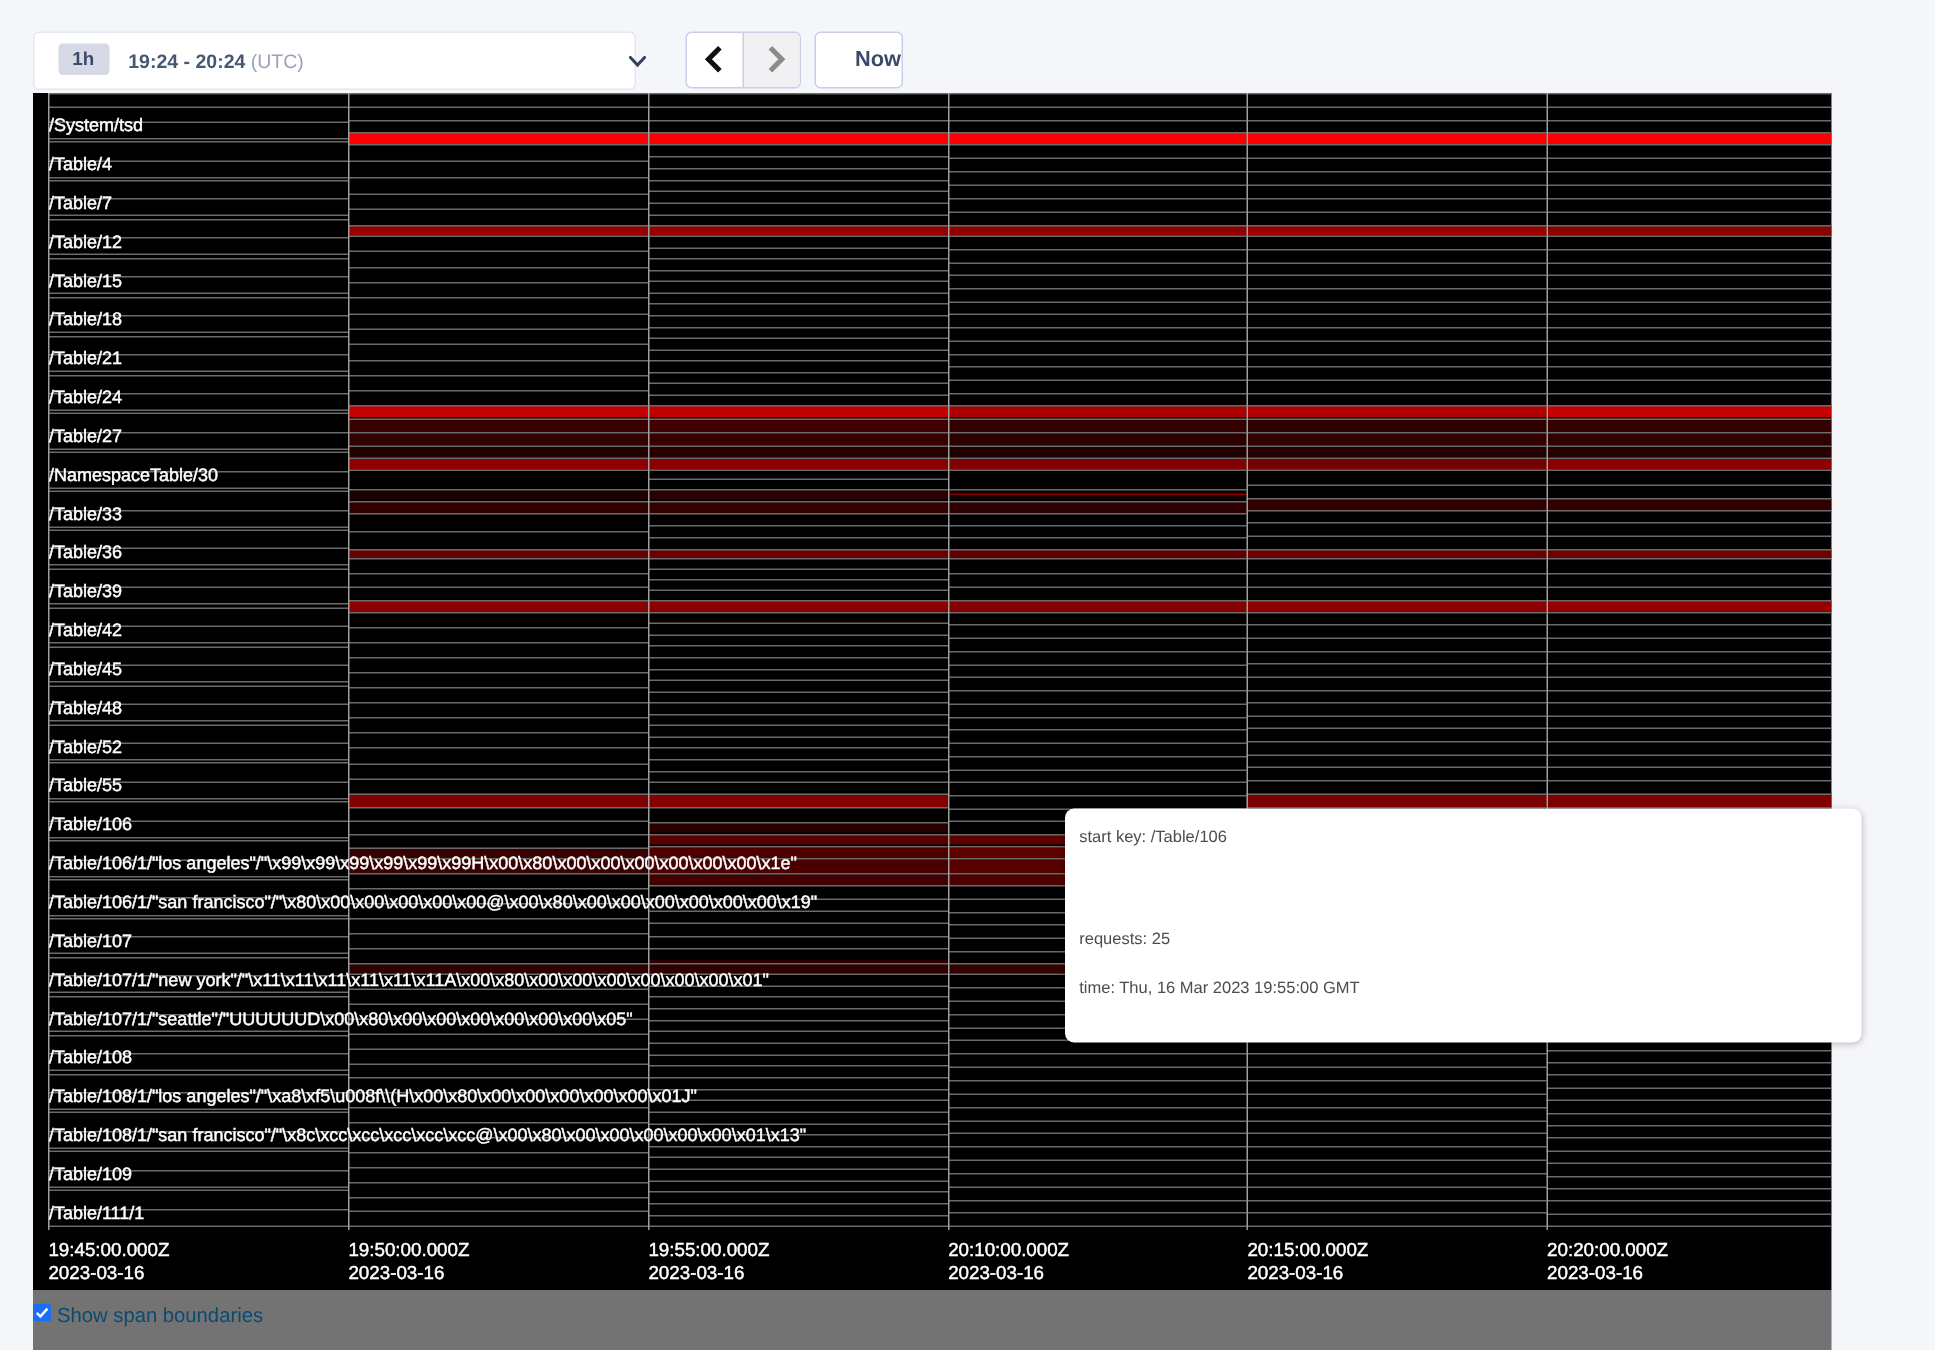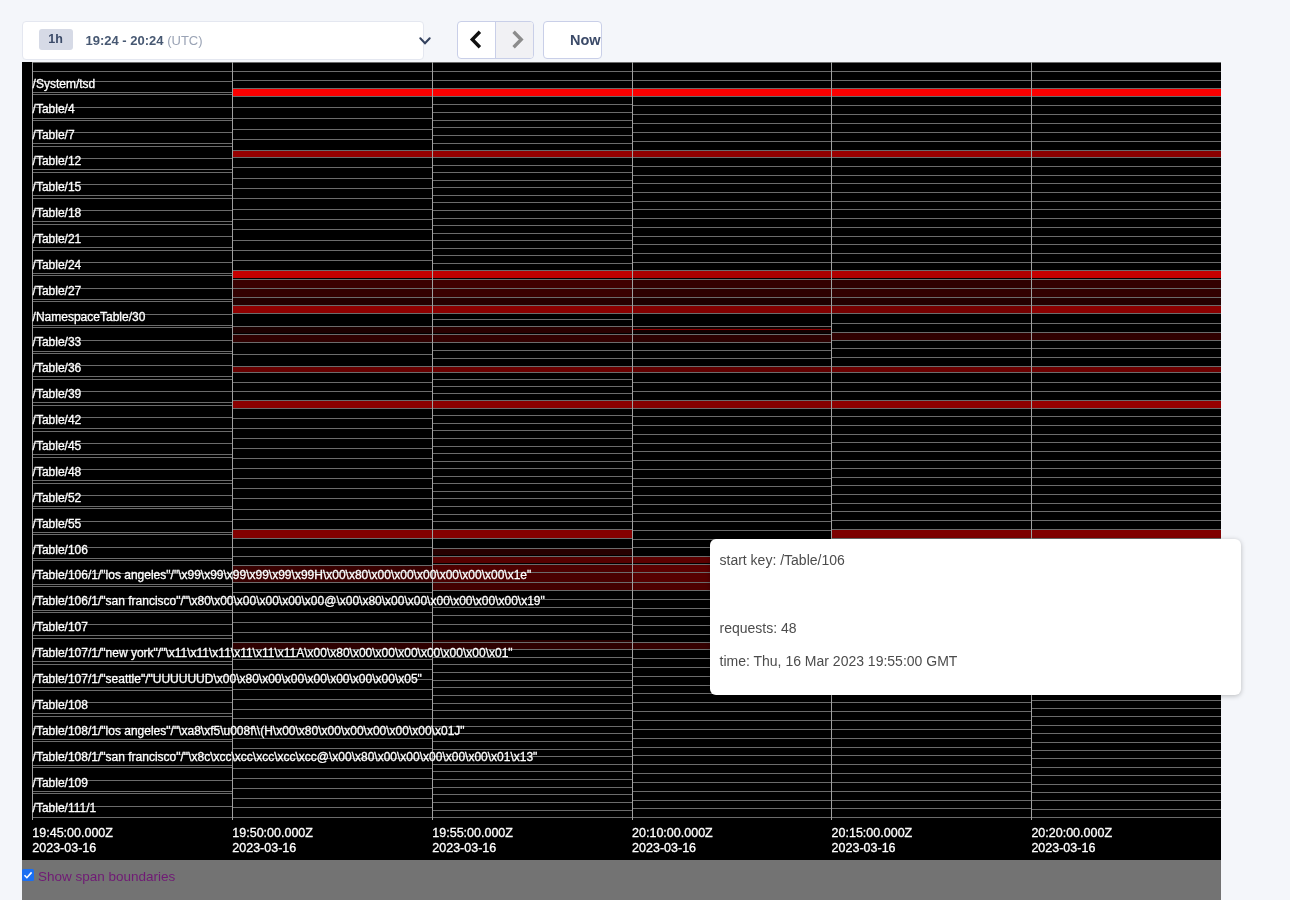--- a/index.html
+++ b/index.html
@@ -4,23 +4,23 @@
 html,body { width:1290px; height:900px; background:#f4f6fa; font-family:"Liberation Sans",sans-serif; }
 .abs { position:absolute; }
 #dd { left:21.5px; top:21px; width:402px; height:39px; background:#fff; border:1px solid #e4e7f0; border-radius:4px; }
 #badge { left:16px; top:7px; width:34px; height:21px; background:#d6dae6; border-radius:3px; color:#3b4a68; font-weight:bold; font-size:12.5px; text-align:center; line-height:21px; }
 #ddtitle { left:63px; top:10.5px; font-size:13px; color:#475872; font-weight:bold; white-space:nowrap; }
 #ddtitle span { color:#9aa3b5; font-weight:normal;text-align:right; }
 #grp { left:456.6px; top:20.5px; width:77.7px; height:38.5px; border:1px solid #c9cfe8; border-radius:4px; background:#fff; overflow:hidden; }
 #grpR { position:absolute; left:37.5px; top:0; width:39.2px; height:36.5px; background:#f1f1f4; border-left:1px solid #c9cfe8; }
 #nowb { left:543.4px; top:20.5px; width:58.2px; height:38.5px; border:1px solid #c9cfe8; border-radius:4px; background:#fff; color:#3b4a68; font-weight:bold; font-size:14.5px; text-align:right; line-height:36px; }
 #canvas { left:21.5px; top:61.5px; width:1199px; height:858px; background:#737373; filter:brightness(1); }
-#tip { left:709.5px; top:539px; width:531px; height:156px; background:#fff; border-radius:6px; box-shadow:0 1px 5px rgba(0,0,0,0.25); color:#4c4c4c; font-size:14px; }
+#tip { left:709.5px; top:539px; width:531px; height:156px; background:#fff; border-radius:6px; box-shadow:0 1px 5px rgba(0,0,0,0.25); color:#4c4c4c; font-size:11px; }
 #tip div { position:absolute; left:10px; white-space:nowrap; }
-#cbl { left:38px; top:868.5px; font-size:13.5px; color:#701a75; }
+#cbl { left:38px; top:868.5px; font-size:13.5px; color:#0c4a6e; }
 </style></head>
 <body style="position:relative">
 <div class="abs" id="dd">
   <div class="abs" id="badge">1h</div>
   <div class="abs" id="ddtitle">19:24 - 20:24 <span>(UTC)</span></div>
   <svg class="abs" style="left:395px;top:13px" width="14" height="12" viewBox="0 0 14 12">
       <path d="M2.3 3.3 L7 8.3 L11.7 3.3" stroke="#33415e" stroke-width="2" fill="none" stroke-linecap="round"></path>
     </svg>
 </div>
 <div class="abs" id="grp">
@@ -689,19 +689,19 @@
 <text x="610.1" y="775.4" font-size="12.5" fill="#fff" stroke="#fff" stroke-width="0.3">20:10:00.000Z</text>
 <text x="610.1" y="790.4" font-size="12.5" fill="#fff" stroke="#fff" stroke-width="0.3">2023-03-16</text>
 <text x="809.6" y="775.4" font-size="12.5" fill="#fff" stroke="#fff" stroke-width="0.3">20:15:00.000Z</text>
 <text x="809.6" y="790.4" font-size="12.5" fill="#fff" stroke="#fff" stroke-width="0.3">2023-03-16</text>
 <text x="1009.4" y="775.4" font-size="12.5" fill="#fff" stroke="#fff" stroke-width="0.3">20:20:00.000Z</text>
 <text x="1009.4" y="790.4" font-size="12.5" fill="#fff" stroke="#fff" stroke-width="0.3">2023-03-16</text>
 </svg>
   </div>
 <div class="abs" id="tip">
   <div style="top:13px">start key: /Table/106</div>
-  <div style="top:80.5px">requests: 48</div>
+  <div style="top:80.5px">requests: 25</div>
   <div style="top:114px">time: Thu, 16 Mar 2023 19:55:00 GMT</div>
 </div>
 <svg class="abs" style="left:22px;top:869px" width="12" height="12" viewBox="0 0 12 12">
     <rect x="0" y="0" width="12" height="12" rx="1.5" fill="#1b6ff2"></rect>
     <path d="M2.5 6.3 L4.9 8.7 L9.6 3.4" stroke="#fff" stroke-width="1.6" fill="none"></path>
   </svg>
 <div class="abs" id="cbl">Show span boundaries</div>
 </body></html>

